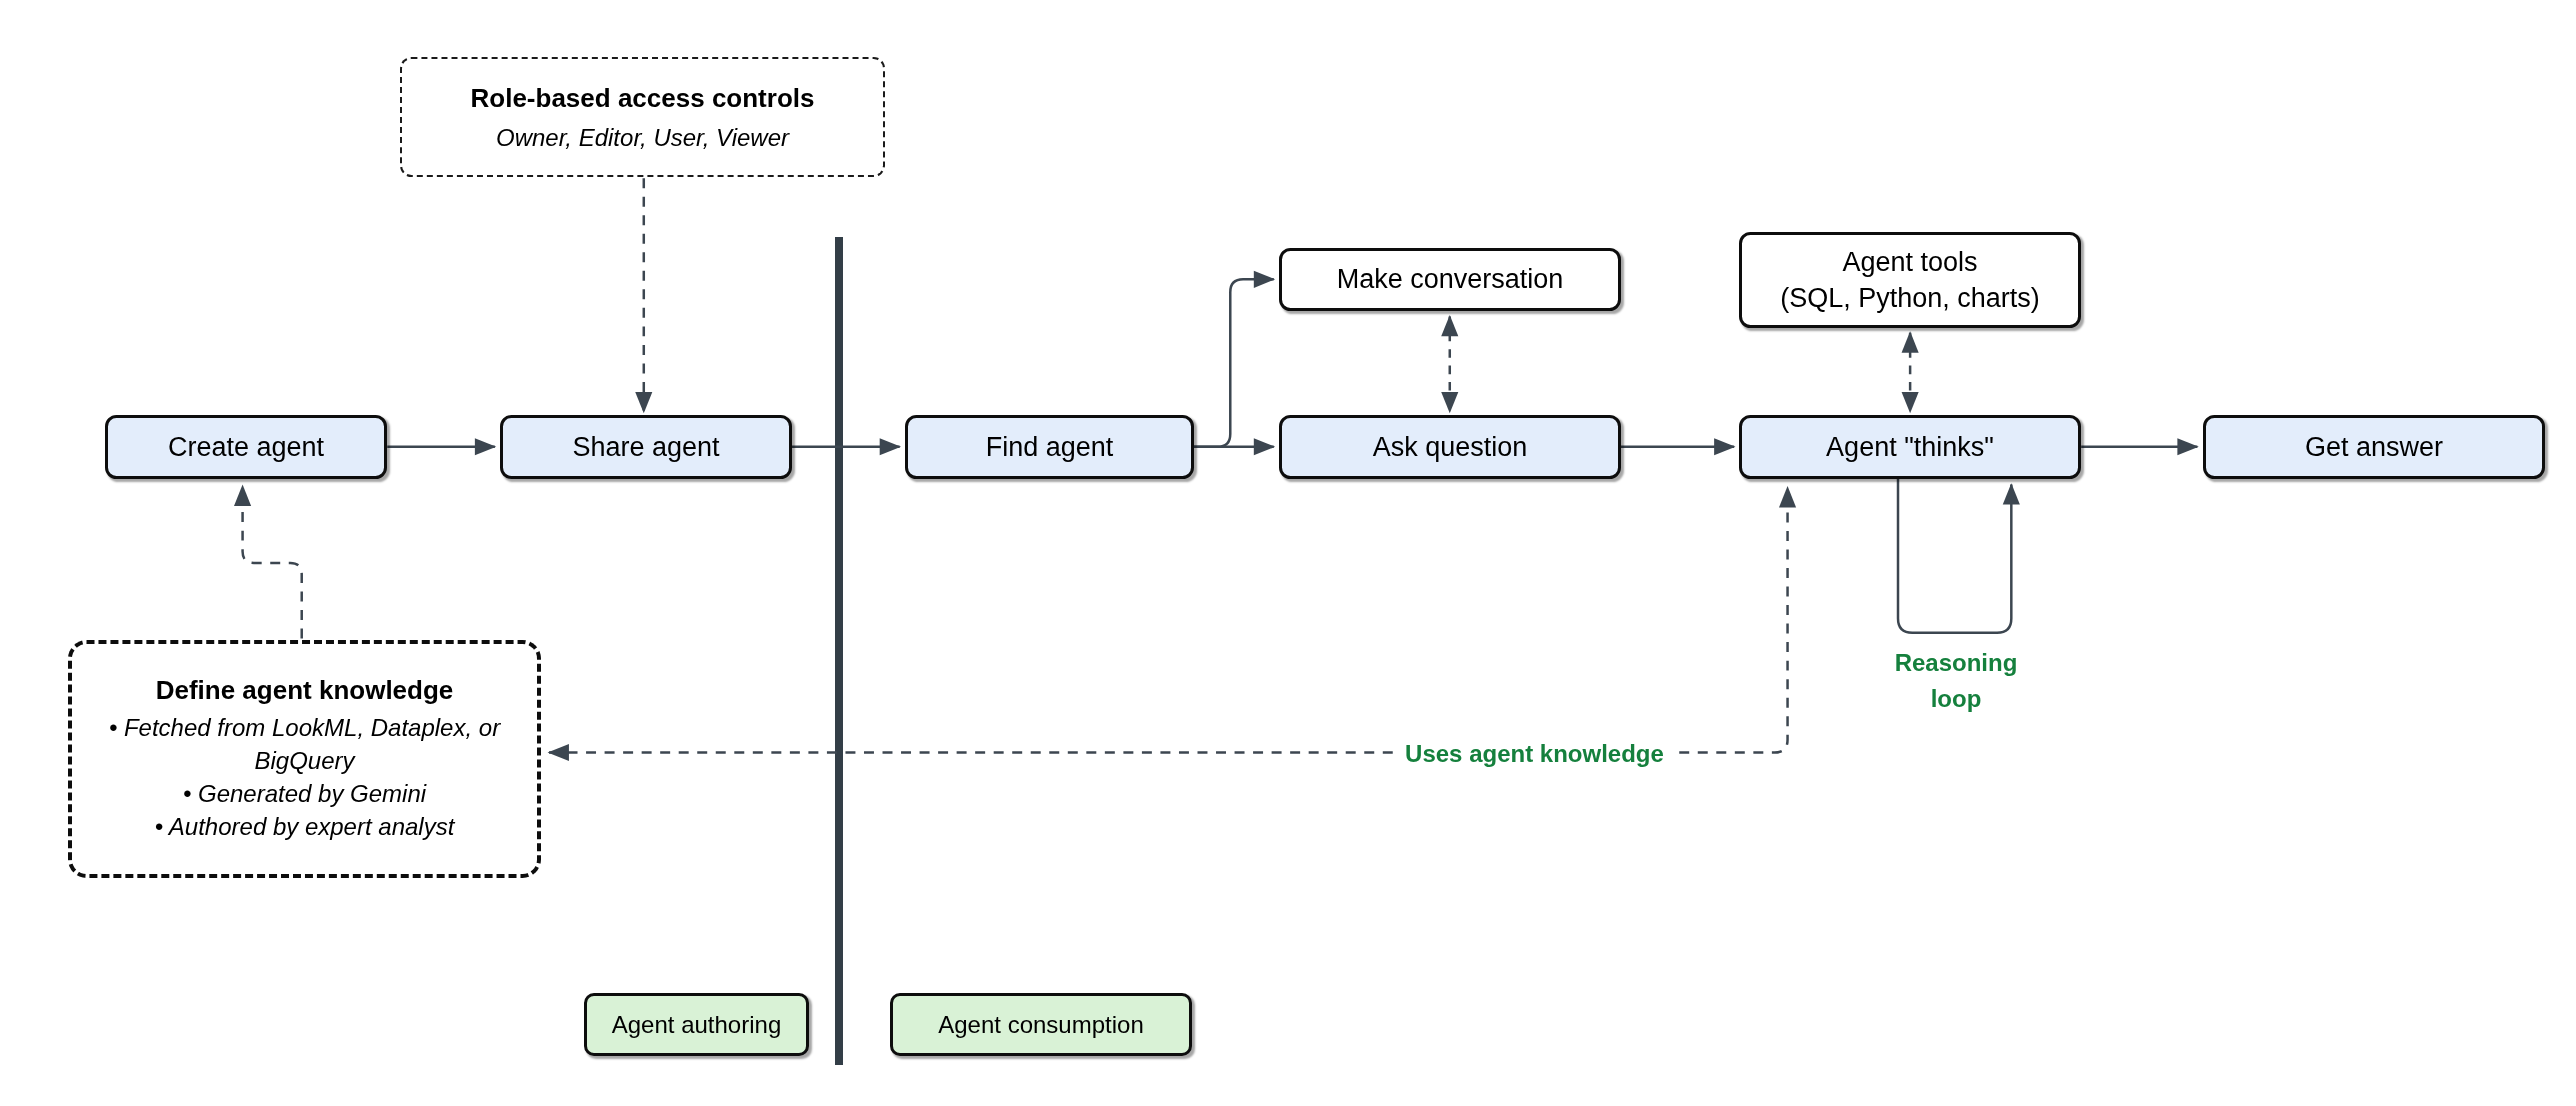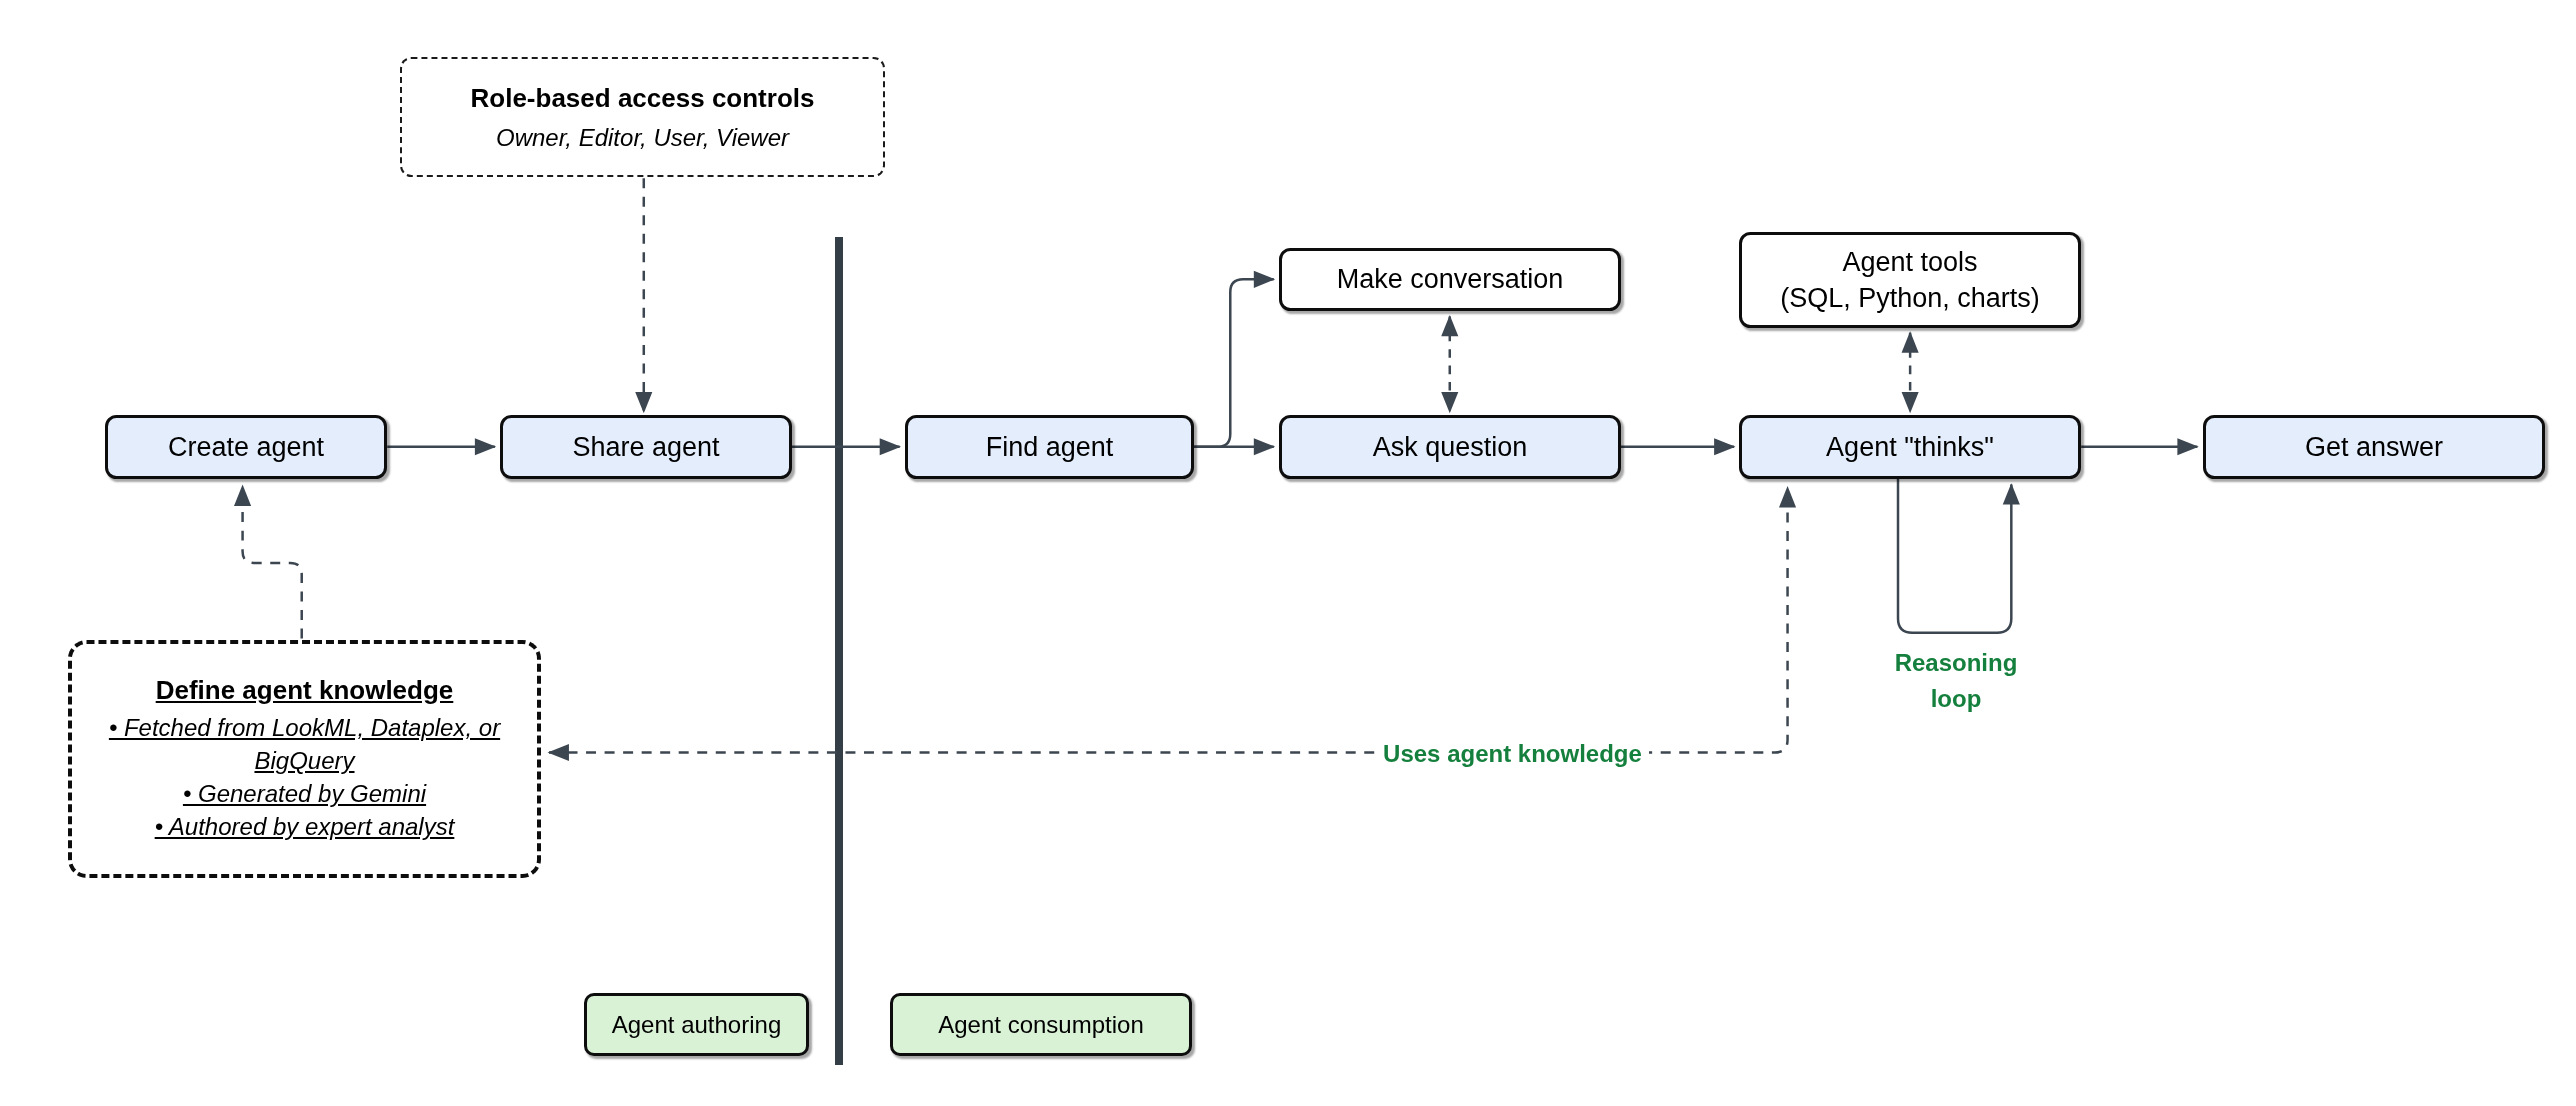--- a/index.html
+++ b/index.html
@@ -67,21 +67,20 @@
   }
   .note.role{
     border:2.9px dashed #1a1a1a;
     border-radius:11.4px;
     gap:10px;
   }
   .note.knowledge{
     border:4.3px dashed #0d0d0d;
     border-radius:18.5px;
     gap:5px;
-    text-decoration:underline;
   }
   .note-title{ font-weight:bold; font-size:26px; }
   .note-subtitle{ font-style:italic; font-size:24px; }
   .bullets{
     font-style:italic;
     font-size:24px;
     line-height:1.38;
     max-width:428px;
   }
   .bullet-line{ text-align:center; }
@@ -97,20 +96,21 @@
     font-weight:bold;
     font-size:24px;
     color:#15803d;
     text-align:center;
     z-index:4;
     line-height:1.5;
   }
   .float-label.on-line{
     background:#ffffff;
     padding:0 7.1px;
+    margin-left:22px;
   }
 </style>
 </head>
 <body>
 
 <div id="canvas">
 
   <div class="divider"></div>
 
   <svg class="connector-layer" viewBox="0 0 3614 1552" xmlns="http://www.w3.org/2000/svg">

